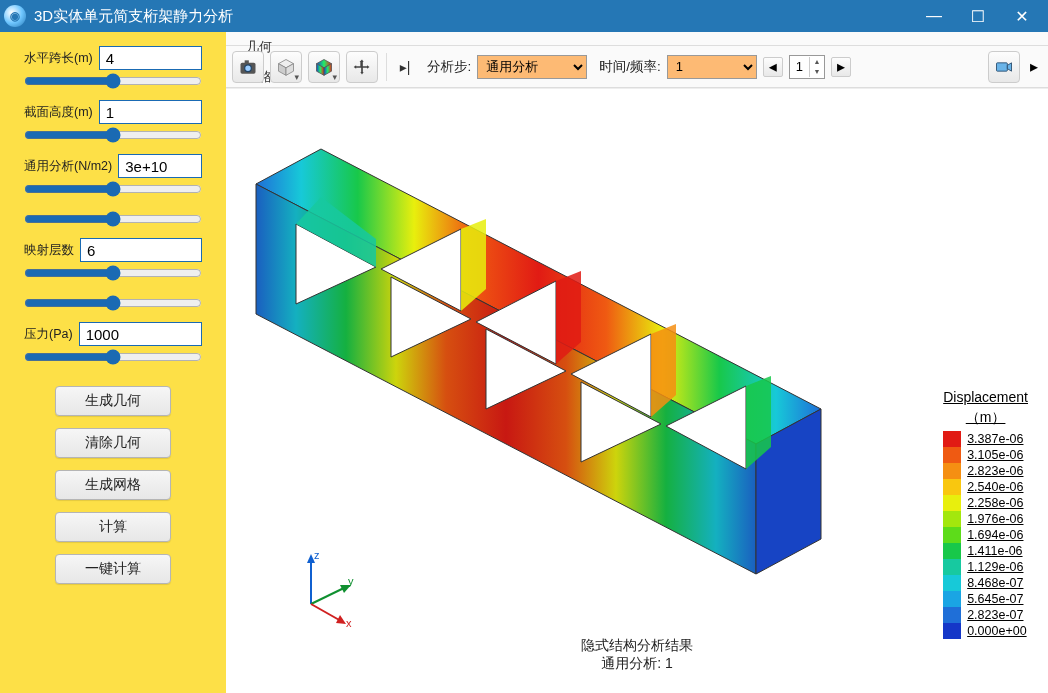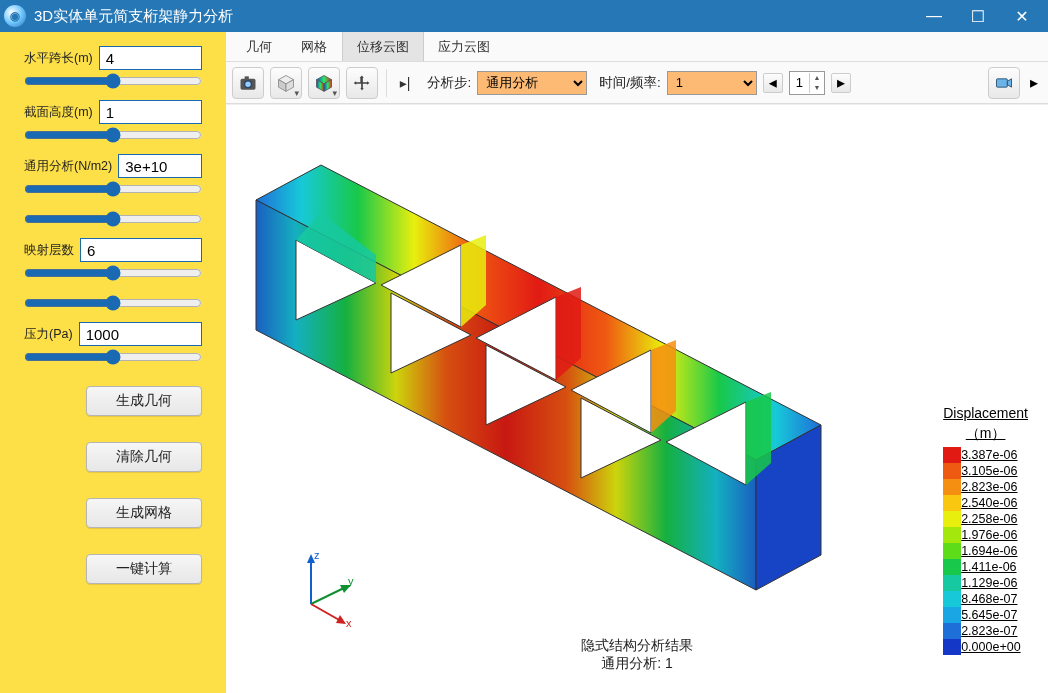--- a/index.html
+++ b/index.html
@@ -11,43 +11,43 @@
 .titlebar .winbtn { width: 44px; height: 32px; display: flex; align-items: center; justify-content: center; color:#fff; }
 
 .main { display: flex; height: calc(693px - 32px); background: #fafafa; }
 
 .sidebar { width: 226px; padding: 14px 24px; background: #fde047; }
 .param { margin-bottom: 10px; }
 .param-row { display: flex; align-items: center; gap: 6px; }
 .param label { font-size: 12.5px; color: #222; white-space: nowrap; }
 .param input[type=text] { flex: 1; border: 1px solid #1a6ab3; padding: 2px 6px; font-size: 15px; height: 24px; background:#fff; min-width:0; }
 .param input[type=range] { width: 100%; height: 10px; margin-top: 6px; accent-color:#1a6ab3;}
-.btnstack { display: flex; flex-direction: column; gap: 26px; align-items: flex-end; margin-top: 20px; }
+.btnstack { display: flex; flex-direction: column; gap: 12px; align-items: center; margin-top: 20px; }
 .btnstack button { width: 116px; height: 30px; background: linear-gradient(#f6f6f6,#e7e7e7); border: 1px solid #b5b5b5; border-radius: 4px; font-size: 14px; color:#222; cursor:pointer; box-shadow: 0 1px 1px rgba(0,0,0,.1);}
 
 .viewpane { flex: 1; display: flex; flex-direction: column; background: #fafafa; }
-.tabs { display: flex; border-bottom: 1px solid #ddd; height: 30px; padding-left:6px;}
+.tabs { display: flex; border-bottom: 1px solid #ddd; height: 14px; padding-left:6px;flex-direction:column;}
 .tab { padding: 0 14px; line-height: 30px; font-size: 13px; color: #333; border-right:1px solid transparent;}
 .tab.active { background: #e4e4e4; border-left:1px solid #ccc; border-right:1px solid #ccc;}
 .toolbar { display: flex; align-items: center; gap: 6px; padding: 4px 6px; border-bottom: 1px solid #ddd; height: 42px;}
 .tbtn { width: 32px; height: 32px; border: 1px solid #ccc; border-radius: 4px; background: linear-gradient(#fdfdfd,#e8e8e8); display:flex;align-items:center;justify-content:center; position:relative;}
 .tbtn.drop::after{content:"▾";font-size:9px;position:absolute;right:2px;bottom:0;color:#555;}
 .tbtn svg { width:20px; height:20px; }
 .sep { width:1px; height:28px; background:#ddd; margin:0 2px;}
 .tlabel { font-size: 13.5px; color:#222; margin-left:6px;}
 .tselect { border:1px solid #999; height:24px; font-size:13px; padding:0 4px; background:#fdba74;}
 .spin { display:flex; align-items:center; border:1px solid #999; height:24px; background:#fff;}
 .spin span{padding:0 6px;font-size:13px;}
 .spin .sb{display:flex;flex-direction:column;border-left:1px solid #ccc;}
 .spin .sb div{font-size:7px;width:14px;text-align:center;line-height:10px;color:#555;}
 .canvaswrap { flex:1; background:#fff; border-top:1px solid #eee; position:relative; overflow:hidden;}
 
 .legend { position:absolute; right:20px; top:300px; font-family: "Consolas", monospace; text-decoration: underline; }
 .legend .lt{ font-size:14px; text-align:center; margin-bottom:4px; font-family:"Microsoft YaHei",Arial; }
-.legend .lrow{display:flex;align-items:flex-end;font-size:12.5px;line-height:16px;}
+.legend .lrow{display:flex;align-items:flex-end;gap:6px;font-size:12.5px;line-height:16px;}
 .legend .lsw{width:18px;height:16px;}
 .axes { position:absolute; left:60px; bottom:60px; }
 .captions{position:absolute;left:50%;bottom:20px;transform:translateX(-50%);text-align:center;font-size:14px;color:#222;}
 </style>
 </head>
 <body>
 
 <div class="titlebar">
   <div class="logo">◉</div>
   <div class="title">3D实体单元简支桁架静力分析</div>
@@ -86,20 +86,21 @@
         <div class="param"><div class="param-row">
             <label>压力(Pa)</label>
   <input type="text" value="1000" style="">
           </div>
   <input type="range" value="50" style=""></div>
       </div>
     <div class="btnstack">
       <button>生成几何</button>
       <button>清除几何</button>
       <button>生成网格</button>
+      <button>计算</button>
       <button>一键计算</button>
     </div>
   </div>
 
   <div class="viewpane">
     <div class="tabs" id="tabs">
         <div class="tab">几何</div>
         <div class="tab">网格</div>
         <div class="tab active">位移云图</div>
         <div class="tab">应力云图</div>

